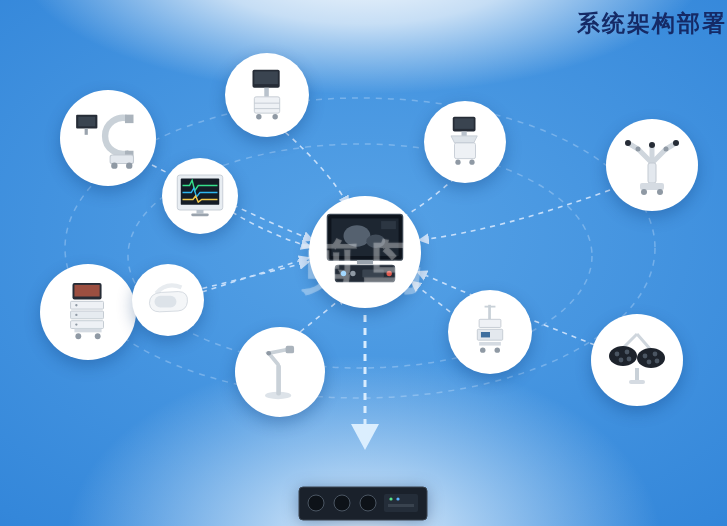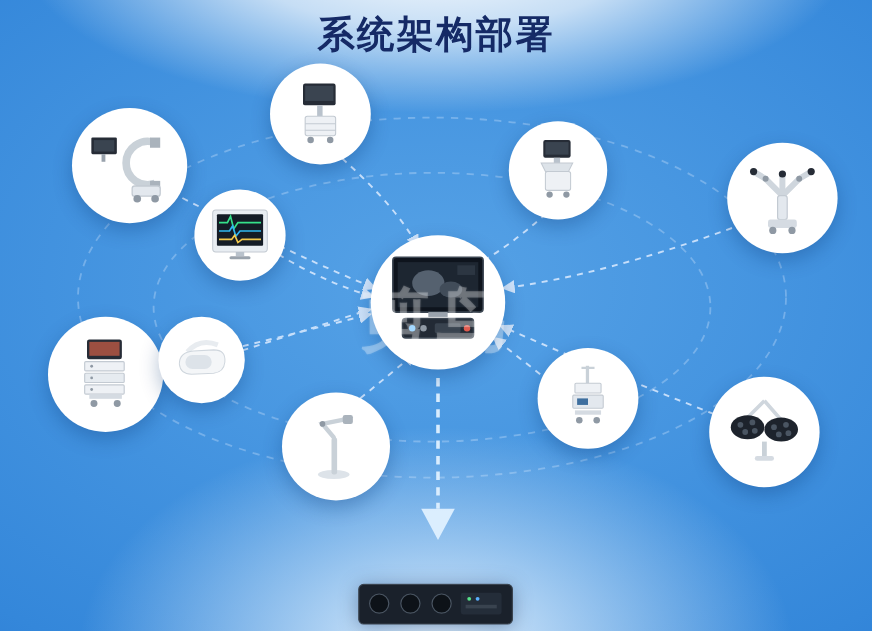--- a/index.html
+++ b/index.html
@@ -5,22 +5,22 @@
   html,body{margin:0;padding:0;}
   body{font-family:"Liberation Sans","DejaVu Sans",sans-serif;}
   #stage{
     position:relative;width:727px;height:526px;overflow:hidden;
     background:
       radial-gradient(ellipse 480px 300px at 50% 103%, rgba(235,246,255,.95) 0%, rgba(235,246,255,0) 62%),
       radial-gradient(ellipse 560px 220px at 50% -8%, #ffffff 0%, rgba(255,255,255,.7) 30%, rgba(255,255,255,0) 62%),
       radial-gradient(ellipse 1100px 720px at 50% 45%, #56a2e6 0%, #3487da 50%, #1f68c8 82%, #185bb9 100%);
   }
   .page-title{
-    position:absolute;top:8px;left:0;width:100%;text-align:center;
-    font-size:31px;font-weight:bold;color:#152a66;letter-spacing:2px;
+    position:absolute;top:8px;left:0;width:100%;text-align:right;
+    font-size:23px;font-weight:bold;color:#152a66;letter-spacing:2px;
   }
   .node{
     position:absolute;background:#ffffff;border-radius:50%;
     box-shadow:0 6px 16px rgba(8,50,110,.30);
     display:flex;align-items:center;justify-content:center;
   }
   .node svg{display:block;}
   #connections{position:absolute;left:0;top:0;pointer-events:none;}
   .watermark{
     position:absolute;left:300px;top:228px;z-index:30;pointer-events:none;

